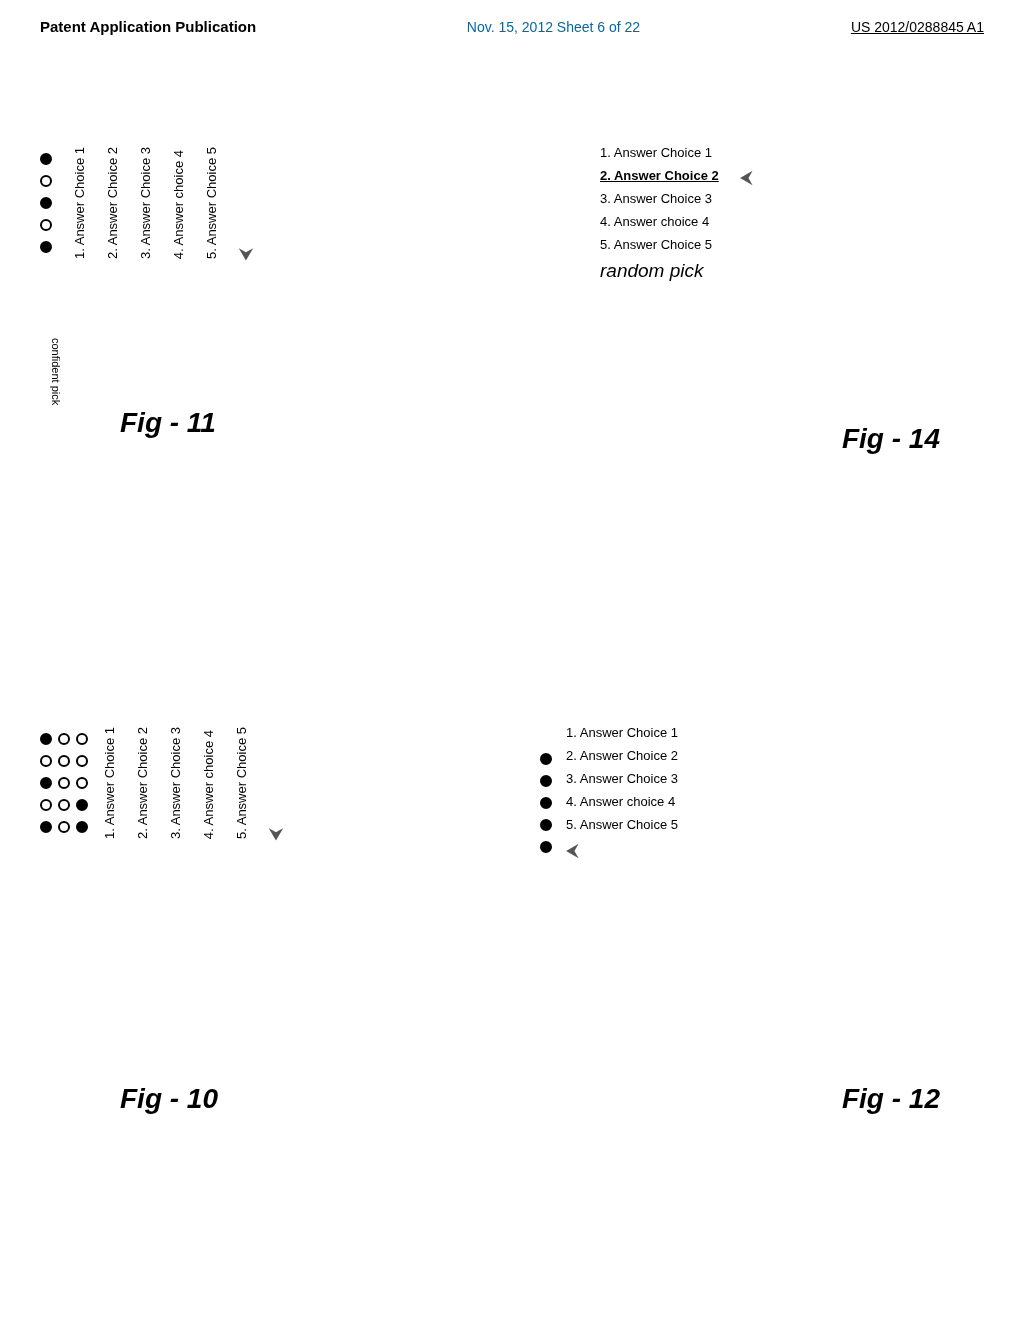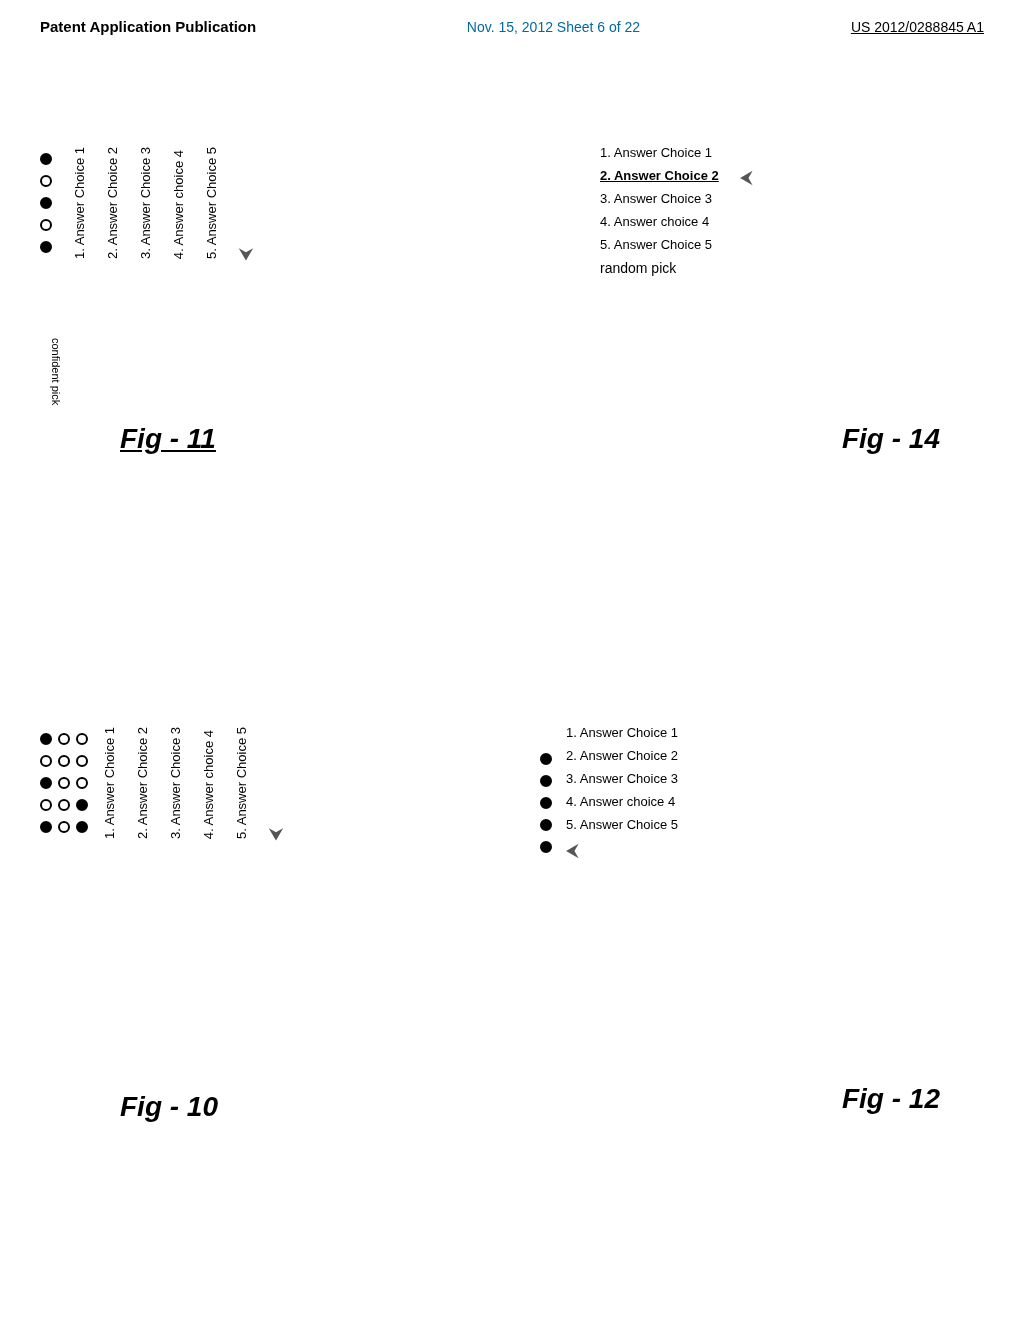--- a/index.html
+++ b/index.html
@@ -116,32 +116,32 @@
         <div class="item-rotated">3. Answer Choice 3</div>
         <div class="item-rotated">4. Answer choice 4</div>
         <div class="item-rotated">5. Answer Choice 5</div>
 
         <div style="font-size:18px; color:#555; margin-bottom: 0; writing-mode:vertical-rl; transform:rotate(180deg);">⮜</div>
       </div>
     </div>
 
     <div style="position:absolute; bottom:60px; left:10px; writing-mode:vertical-rl; transform:rotate(0deg); font-size:11px;">confident pick</div>
 
-    <div class="fig-label-large" style="position:absolute; bottom:10px; left:80px;text-decoration:underline;">Fig - 11</div>
+    <div class="fig-label-large" style="position:absolute; bottom:26px; left:80px;">Fig - 11</div>
   </div>
 
   <div style="position:absolute; top:100px; left:540px; width:420px; height:320px;">
 
     <div style="position:absolute; top:0; left: 60px;">
       <div style="font-size:13px; margin-bottom:8px;">1. Answer Choice 1</div>
       <div style="font-size:13px; margin-bottom:8px; font-weight:bold; text-decoration:underline;">2. Answer Choice 2</div>
       <div style="font-size:13px; margin-bottom:8px;">3. Answer Choice 3</div>
       <div style="font-size:13px; margin-bottom:8px;">4. Answer choice 4</div>
       <div style="font-size:13px; margin-bottom:8px;">5. Answer Choice 5</div>
-      <div style="font-size:14px; margin-top:4px;">random pick</div>
+      <div style="font-size:19px; margin-top:4px;font-style:italic;">random pick</div>
     </div>
 
     <div style="position:absolute; top:22px; left:200px; font-size:18px; color:#555;">⮜</div>
 
     <div class="fig-label-large" style="position:absolute; bottom:10px; right:20px;">Fig - 14</div>
   </div>
 
   <div style="position:absolute; top:680px; left:40px; width:460px; height:400px;">
 
     <div style="display:flex; flex-direction:row; align-items:flex-end; position:absolute; top:0; left:0; gap:4px;">
@@ -178,21 +178,21 @@
         <div class="item-rotated">1. Answer Choice 1</div>
         <div class="item-rotated">2. Answer Choice 2</div>
         <div class="item-rotated">3. Answer Choice 3</div>
         <div class="item-rotated">4. Answer choice 4</div>
         <div class="item-rotated">5. Answer Choice 5</div>
 
         <div style="font-size:18px; color:#555; writing-mode:vertical-rl; transform:rotate(180deg);">⮜</div>
       </div>
     </div>
 
-    <div class="fig-label-large" style="position:absolute; bottom:2px; left:80px;">Fig - 10</div>
+    <div class="fig-label-large" style="position:absolute; bottom:10px; left:80px;">Fig - 10</div>
   </div>
 
   <div style="position:absolute; top:680px; left:540px; width:420px; height:400px;">
 
     <div style="display:flex; flex-direction:row; align-items:flex-end; position:absolute; top:0; left:0; gap:4px;">
       <div style="display:flex; flex-direction:column; gap:0; padding-bottom:4px;">
         <div style="height:108px; display:flex; flex-direction:column; justify-content:space-between; padding: 4px 0;">
           <div class="radio-dot filled"></div>
           <div class="radio-dot filled"></div>
           <div class="radio-dot filled"></div>

